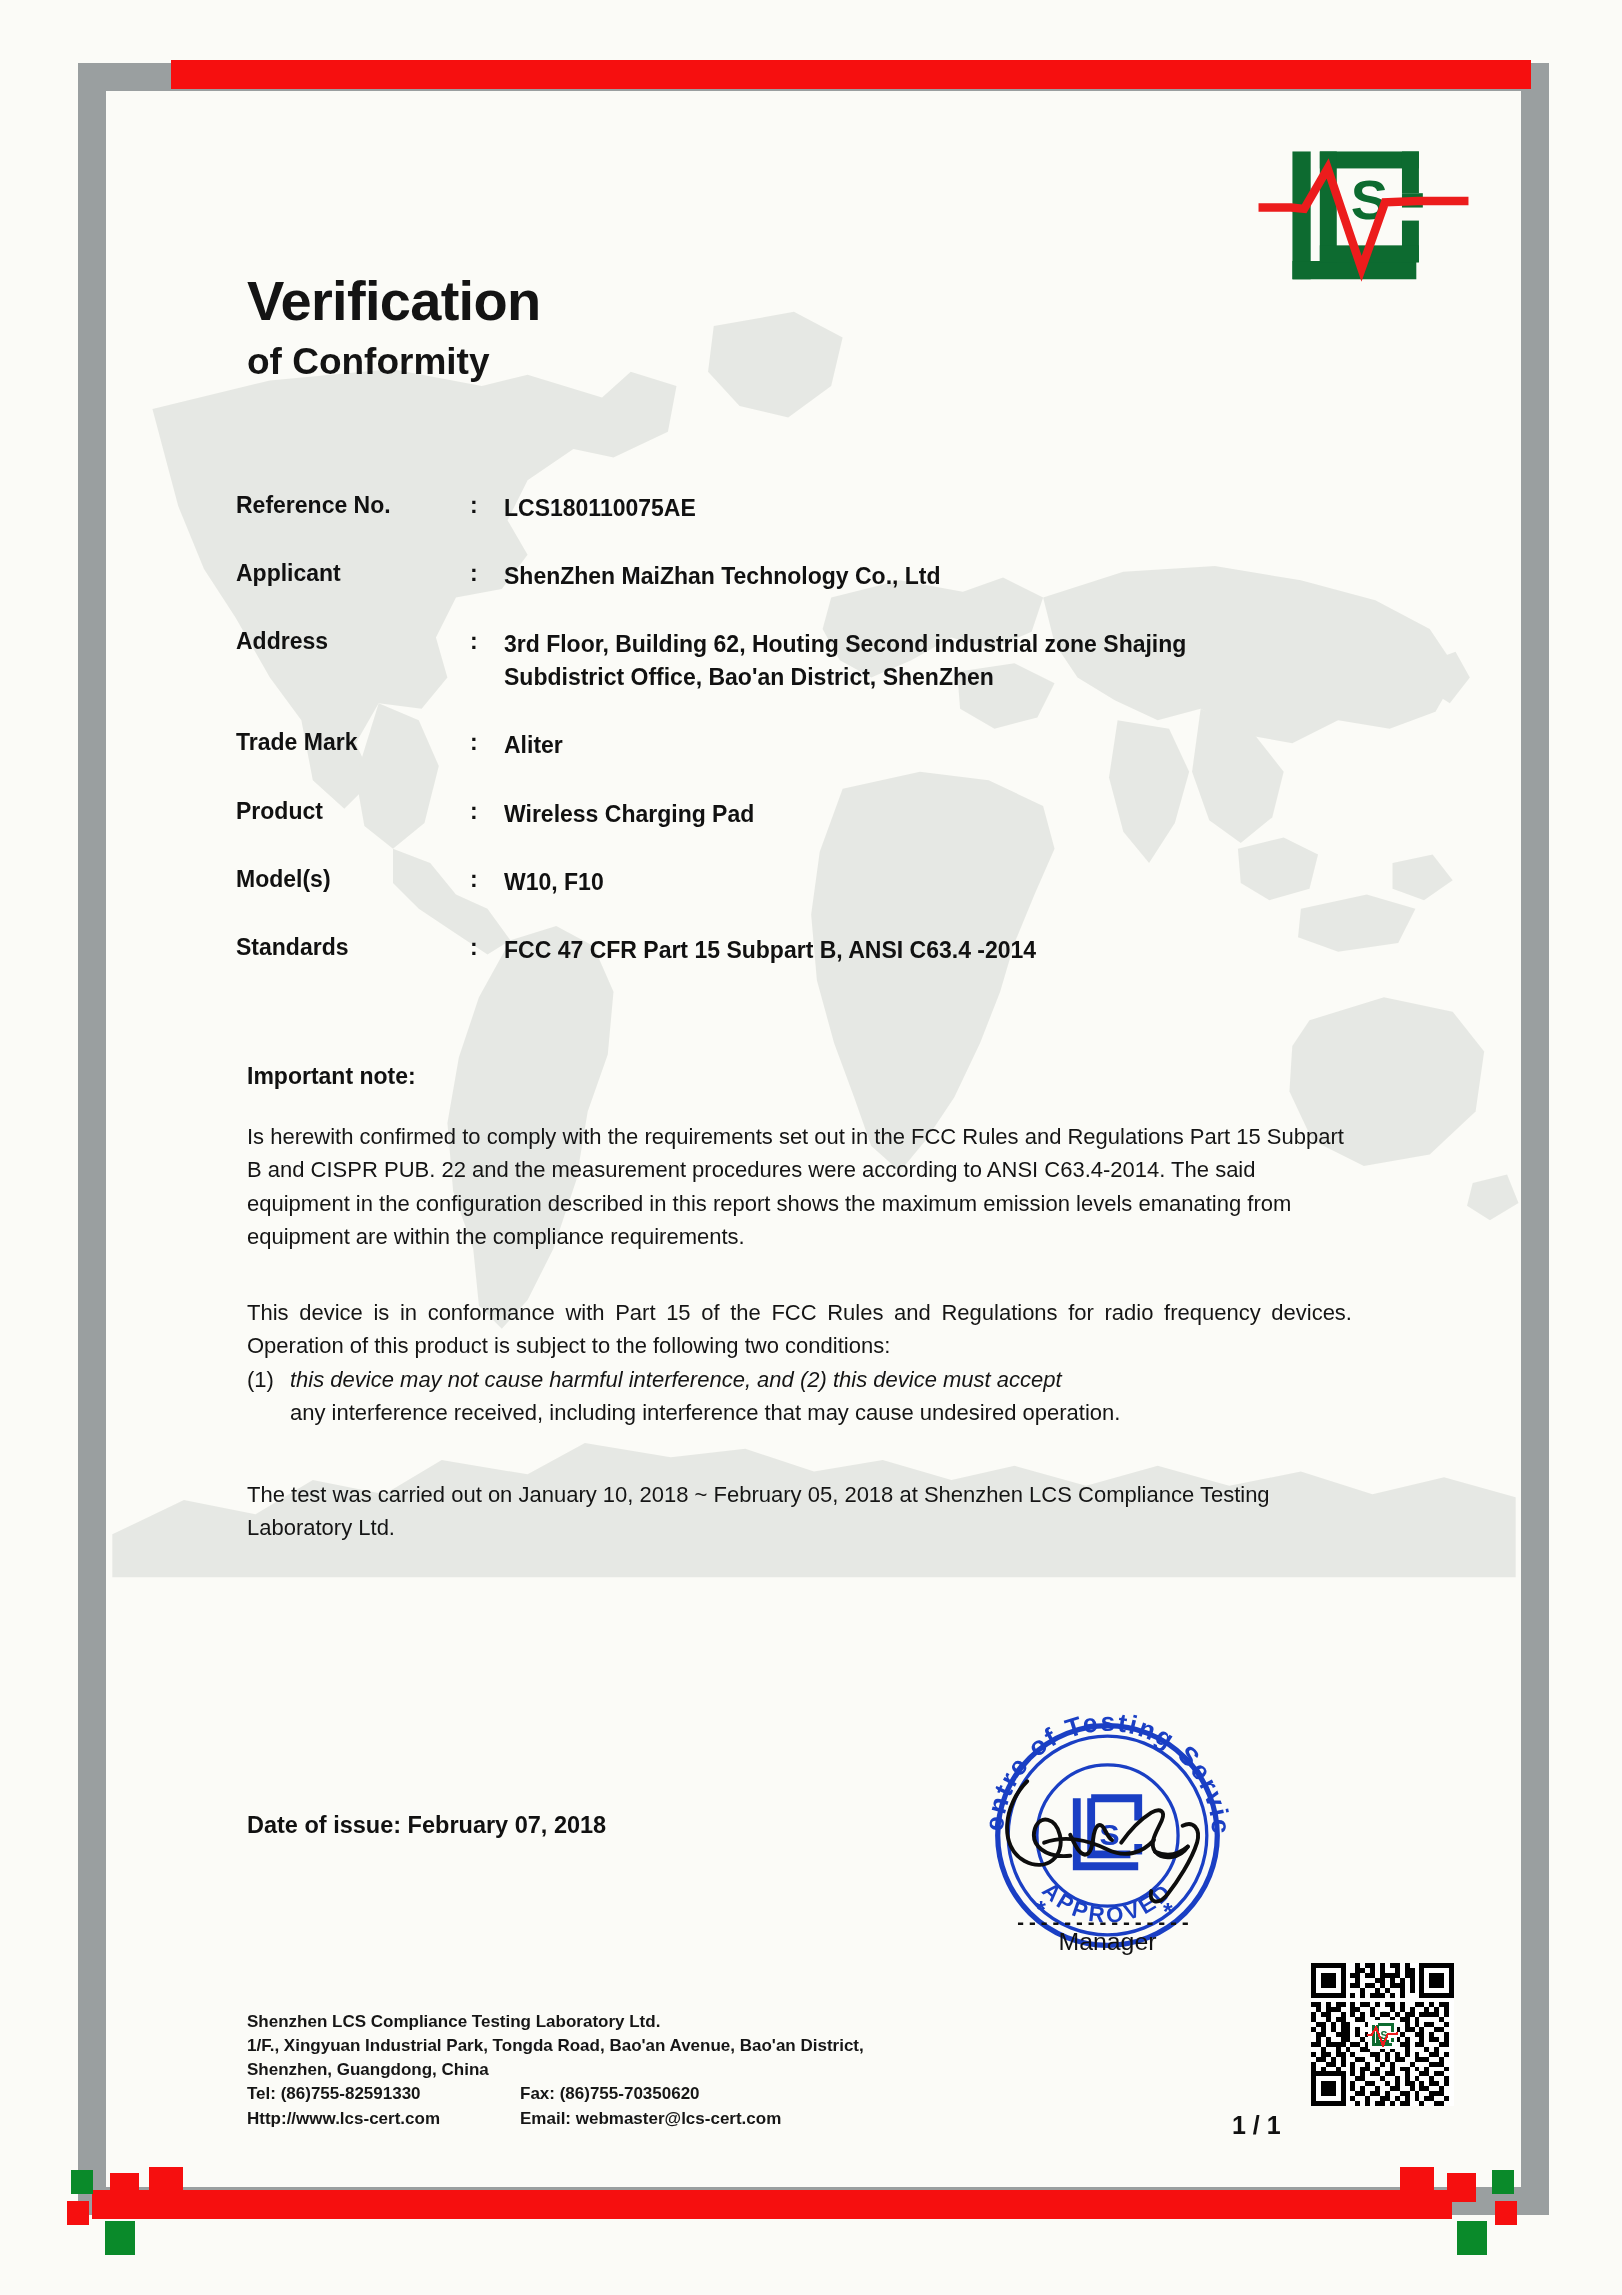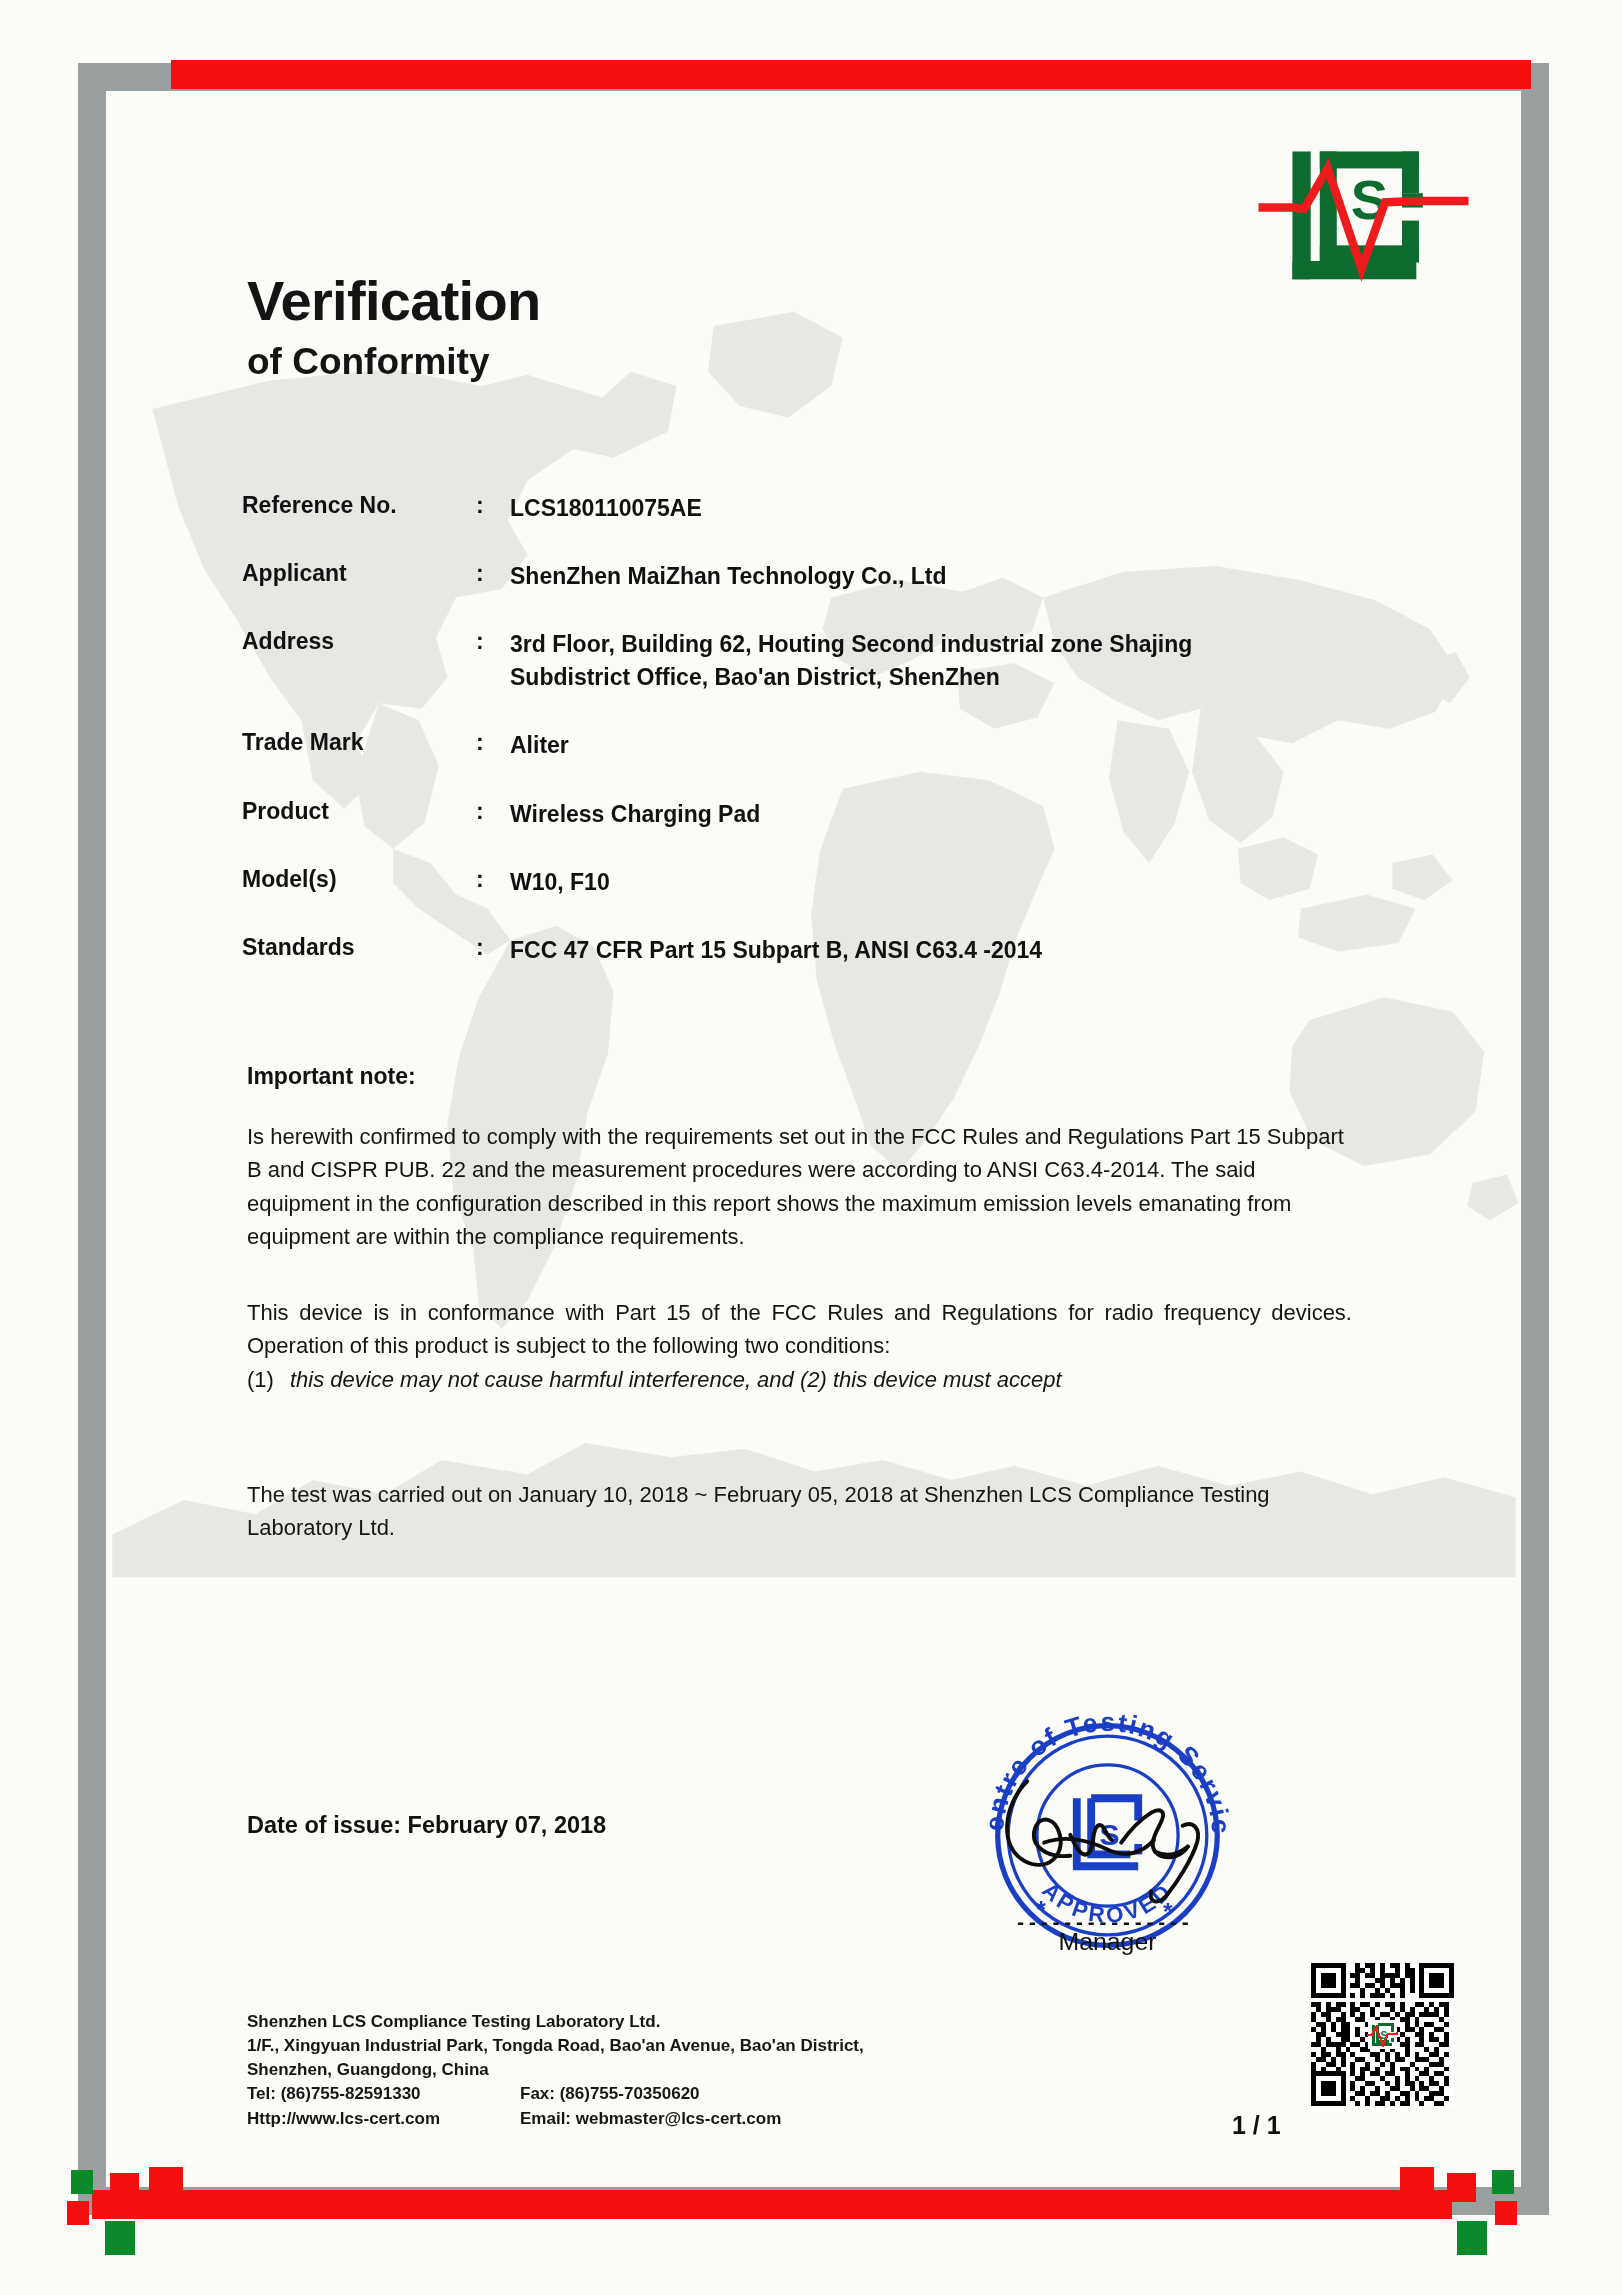--- a/index.html
+++ b/index.html
@@ -60,21 +60,21 @@
   #doc-title{
     font-size:56px; font-weight:bold; color:#141414;
     letter-spacing:-0.7px; line-height:1.0;
   }
   #doc-subtitle{
     font-size:37px; font-weight:bold; color:#141414;
     margin-top:14.4px; line-height:1.0;
   }
 
   
-  #fields{ position:absolute; left:242px; top:492px; width:1112px; }
+  #fields{ position:absolute; left:236px; top:492px; width:1112px; }
   .field-row{ display:flex; margin-bottom:35px; }
   .field-label{
     width:234px; flex:0 0 234px;
     font-size:23px; font-weight:bold; color:#111;
   }
   .field-colon{
     width:34px; flex:0 0 34px;
     font-size:23px; font-weight:bold; color:#111;
   }
   .field-value{
@@ -263,20 +263,21 @@
   <div id="note-heading">Important note:</div>
 
   <div class="note-para" id="note-p1">Is herewith confirmed to comply with the requirements set out in the FCC Rules and Regulations Part 15 Subpart B and CISPR PUB. 22 and the measurement procedures were according to ANSI C63.4-2014. The said equipment in the configuration described in this report shows the maximum emission levels emanating from equipment are within the compliance requirements.</div>
 
   <div class="note-para" id="note-p2">
     <div>This device is in conformance with Part 15 of the FCC Rules and Regulations for radio frequency devices. Operation of this product is subject to the following two conditions:</div>
     <div class="cond-line">
       <div class="cond-num">(1)</div>
       <div class="cond-txt">this device may not cause harmful interference, and (2) this device must accept</div>
     </div>
+    <div id="cond-2">any interference received, including interference that may cause undesired operation.</div>
   </div>
 
   <div class="note-para" id="note-p3">The test was carried out on January 10, 2018 ~ February 05, 2018 at Shenzhen LCS Compliance Testing Laboratory Ltd.</div>
 
   <div id="date-issue">Date of issue: February 07, 2018</div>
 
   <div id="stamp">
   <svg viewBox="0 0 430 430" xmlns="http://www.w3.org/2000/svg">
     <defs>
       <path id="arcTop" d="M 55 215 A 160 160 0 0 1 375 215"></path>

